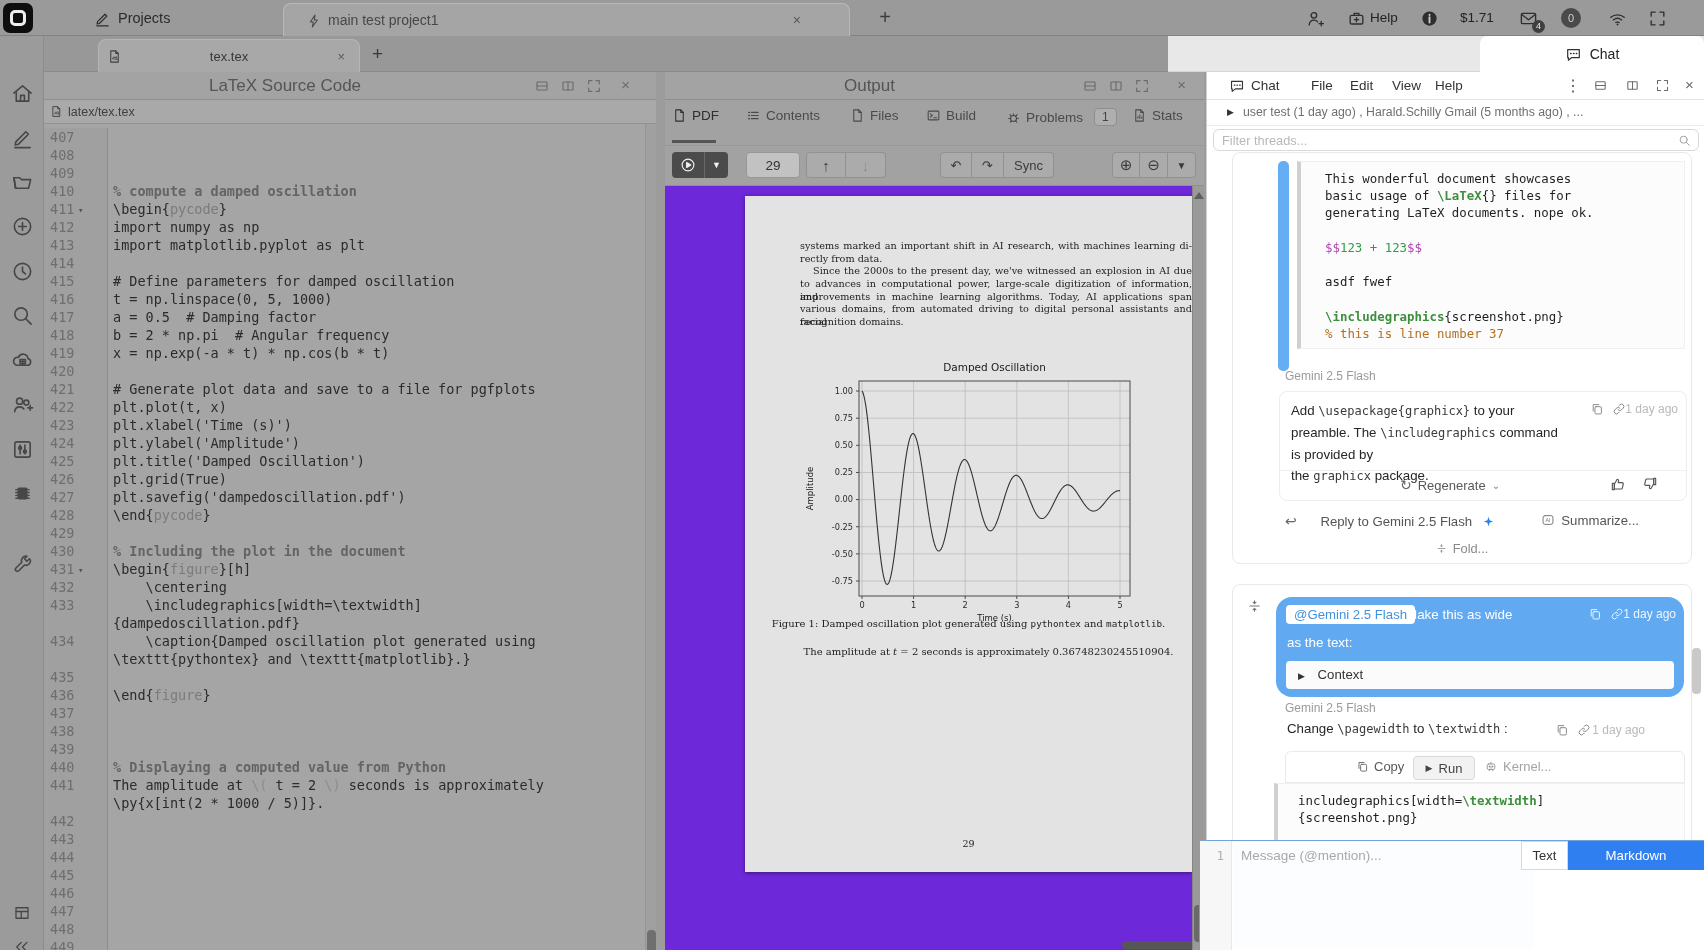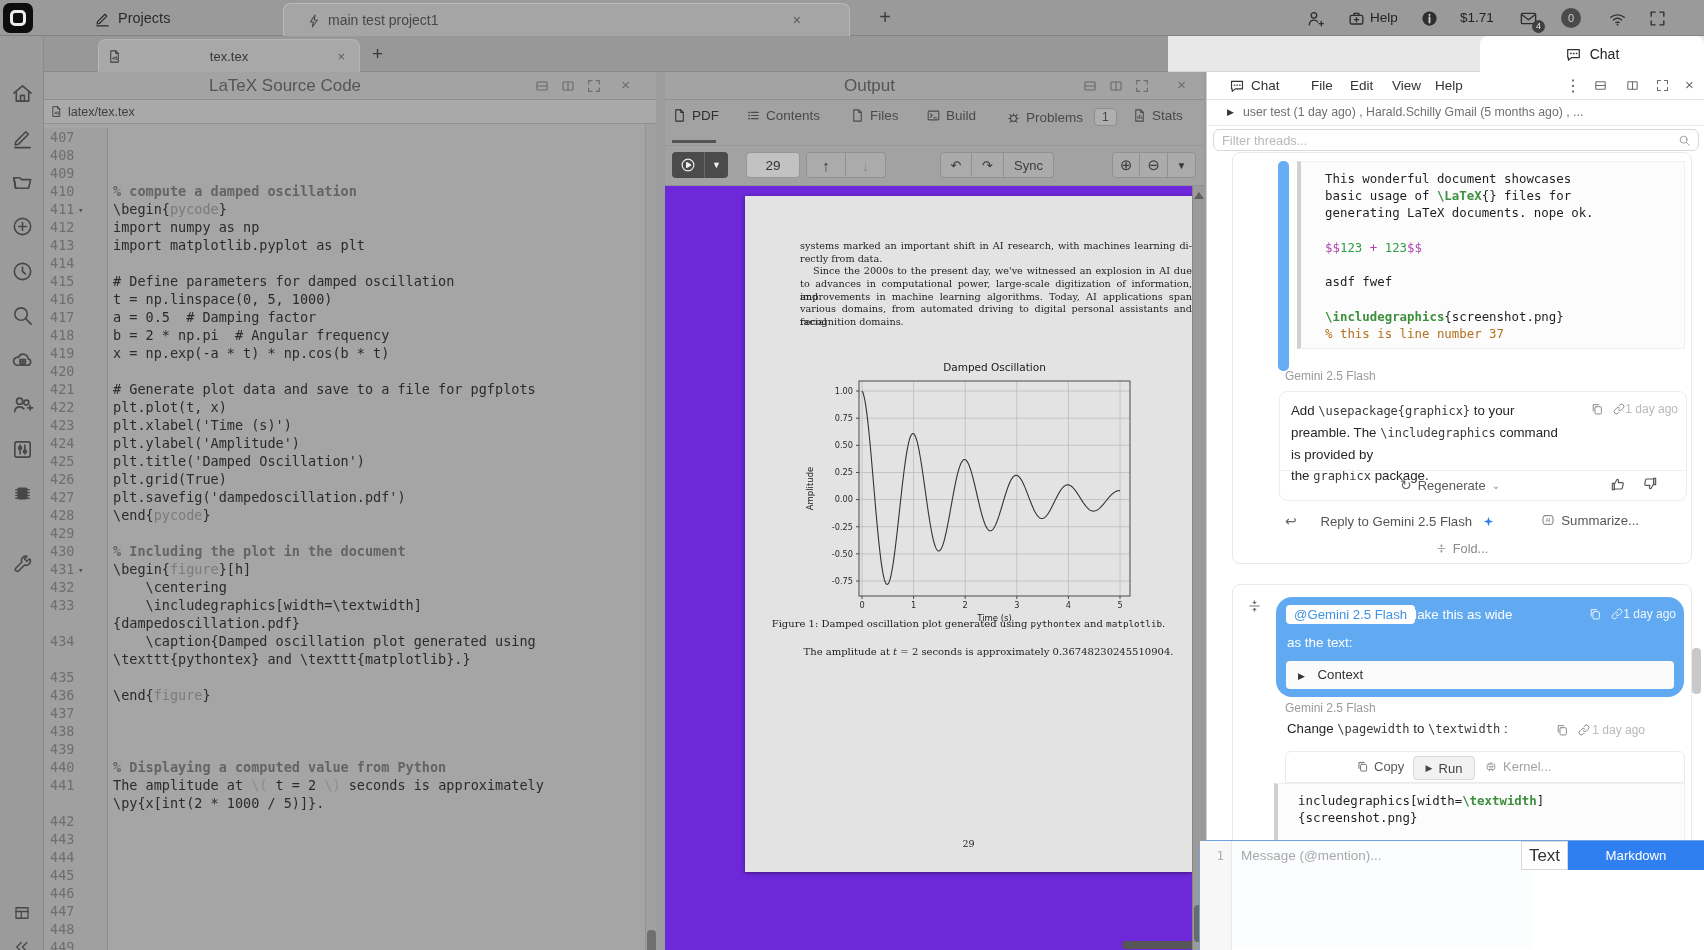--- a/index.html
+++ b/index.html
@@ -124,21 +124,21 @@
   #code-toolbar { position:absolute; left:52px; top:166px; width:400px; height:32px; border:1px solid #eaeaea; border-radius:6px 6px 0 0; font-size:13px; color:#595959; }
   #run-btn { position:absolute; left:127px; top:4px; width:62px; height:24px; border:1px solid #d9d9d9; background:#f2f2f2; border-radius:4px; display:flex; align-items:center; justify-content:center; gap:6px; color:#444; cursor:pointer; }
   #cb2 { left:41px; top:198px; width:411px; height:62px; padding:8px 0 0 20px; }
   #chat-scroll-thumb { position:absolute; right:3px; top:576px; width:9px; height:46px; background:#c9c9c9; border-radius:4px; }
 
   
   #composer { left:1199px; top:840px; width:505px; height:110px; background:#fff; border-top:1.5px solid #6ea3dc; border-left:1.5px solid #6ea3dc; border-radius:8px 0 0 0; }
   #comp-gutter { position:absolute; left:0; top:0; width:32px; bottom:0; background:#f7f7f7; border-right:1px solid #e8e8e8; text-align:right; padding:7px 7px 0 0; font-family:"DejaVu Sans Mono",monospace; font-size:12.5px; color:#b0b0b0; }
   #comp-input { position:absolute; left:33px; top:0; width:300px; height:108px; border:none; outline:none; background:#fbfdff; padding:7px 8px; font-size:13.5px; color:#b91c1c; font-family:"Liberation Sans",sans-serif; resize:none; }
   #comp-input::placeholder { color:#a9a9a9; }
-  #btn-text { position:absolute; right:136px; top:0; width:47px; height:29px; background:#fff; border:1px solid #d9d9d9; font-size:17px; color:#333; display:flex; align-items:center; justify-content:center; cursor:pointer; }
+  #btn-text { position:absolute; right:136px; top:0; width:47px; height:29px; background:#fff; border:1px solid #d9d9d9; font-size:13px; color:#333; display:flex; align-items:center; justify-content:center; cursor:pointer; }
   #btn-md { position:absolute; right:0; top:0; width:136px; height:29px; background:#2f7ff1; font-size:13.2px; color:#fff; display:flex; align-items:center; justify-content:center; cursor:pointer; }
 </style>
 </head>
 <body>
 
 <div class="screen">
 
   <div id="topbar" class="abs">
     <div id="logo" class="abs">
         <div class="ring"></div>

